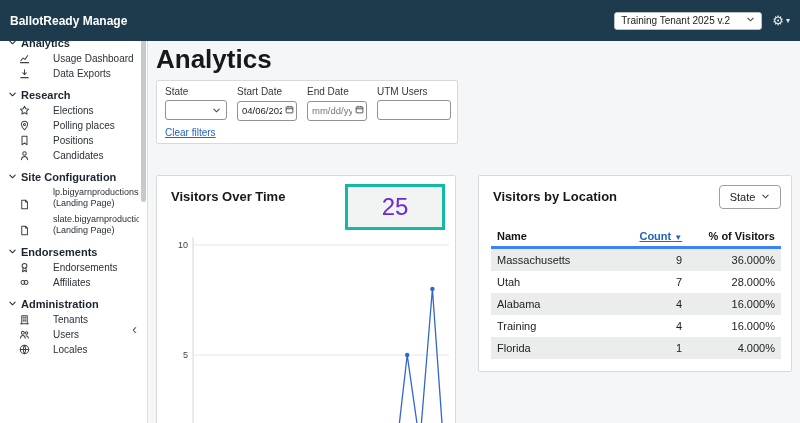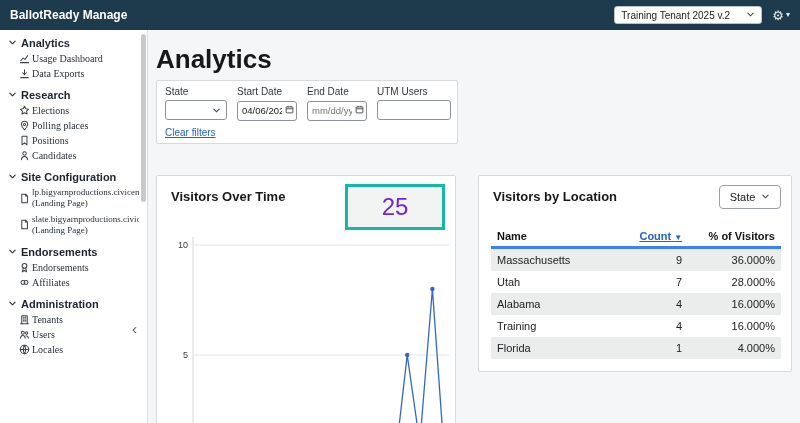--- a/index.html
+++ b/index.html
@@ -1,38 +1,38 @@
 <!DOCTYPE html>
 <html><head>
 <meta charset="utf-8">
 <style>
   * { margin:0; padding:0; box-sizing:border-box; }
   html,body { width:800px; height:423px; overflow:hidden; }
   body { font-family:"Liberation Sans", sans-serif; background:#f5f6f7; color:#202124; position:relative; }
 
   
-  .topbar { position:absolute; top:0; left:0; right:0; height:30px; background:#1d3b4d;
+  .topbar { position:absolute; top:0; left:0; right:0; height:41px; background:#1d3b4d;
             display:flex; align-items:center; padding:0 10px; gap:10px; z-index:5; }
   .brand { color:#ffffff; font-size:12px; font-weight:700; flex:1; }
   .tenant-select { background:#fff; border:1px solid #b6c2ca; border-radius:3px; height:18px;
                    min-width:148px; font-size:10px; color:#222; display:flex; align-items:center;
                    justify-content:space-between; padding:0 6px; gap:10px; cursor:pointer;margin-left:24px; }
   .gear { color:#e3eaee; font-size:13px; line-height:1; display:flex; align-items:center; gap:2px; cursor:pointer; }
   .gear .caret { font-size:8px; }
 
   
   .sidebar { position:absolute; top:26px; left:0; bottom:0; width:148px; background:#fff;
              border-right:1px solid #dcdfe2; overflow:hidden; }
   .sidebar-nav { padding:8px 8px 8px 8px; }
   .sec-header { display:flex; align-items:center; gap:4px; font-size:11px; font-weight:700;
                 color:#1c2430; height:17px; margin-top:5px; cursor:pointer; }
   .sec-header:first-child { margin-top:0; }
   .chev { display:flex; align-items:center; }
-  .side-item { display:flex; align-items:center; gap:1px; padding:2px 0 2px 11px; font-size:10px;
-               color:#2a3139; cursor:pointer;font-family:Liberation Serif, serif; }
+  .side-item { display:flex; align-items:flex-end; gap:22px; padding:2px 0 2px 11px; font-size:10px;
+               color:#2a3139; cursor:pointer; }
   .side-item .icon { width:12px; flex-shrink:0; display:flex; align-items:center; }
   .side-item .lblwrap { display:flex; flex-direction:column; overflow:hidden; }
   .side-item .lbl { white-space:nowrap; overflow:hidden; }
   .side-item.two .lbl, .side-item.two .sub { font-size:9px; line-height:1.25; white-space:nowrap; overflow:hidden; }
   .side-scrollbar { position:absolute; right:1px; top:8px; width:5px; height:168px; background:#c7cacd; border-radius:3px; }
   .collapse-arrow { position:absolute; right:10px; top:295px; font-size:15px; color:#55595e; cursor:pointer; line-height:1; }
 
   
   .main { position:absolute; top:26px; left:148px; right:0; bottom:0; background:#f5f6f7; overflow:hidden; }
   .page-title { position:absolute; left:8px; top:18px; font-size:26px; font-weight:600; color:#16181a; }

